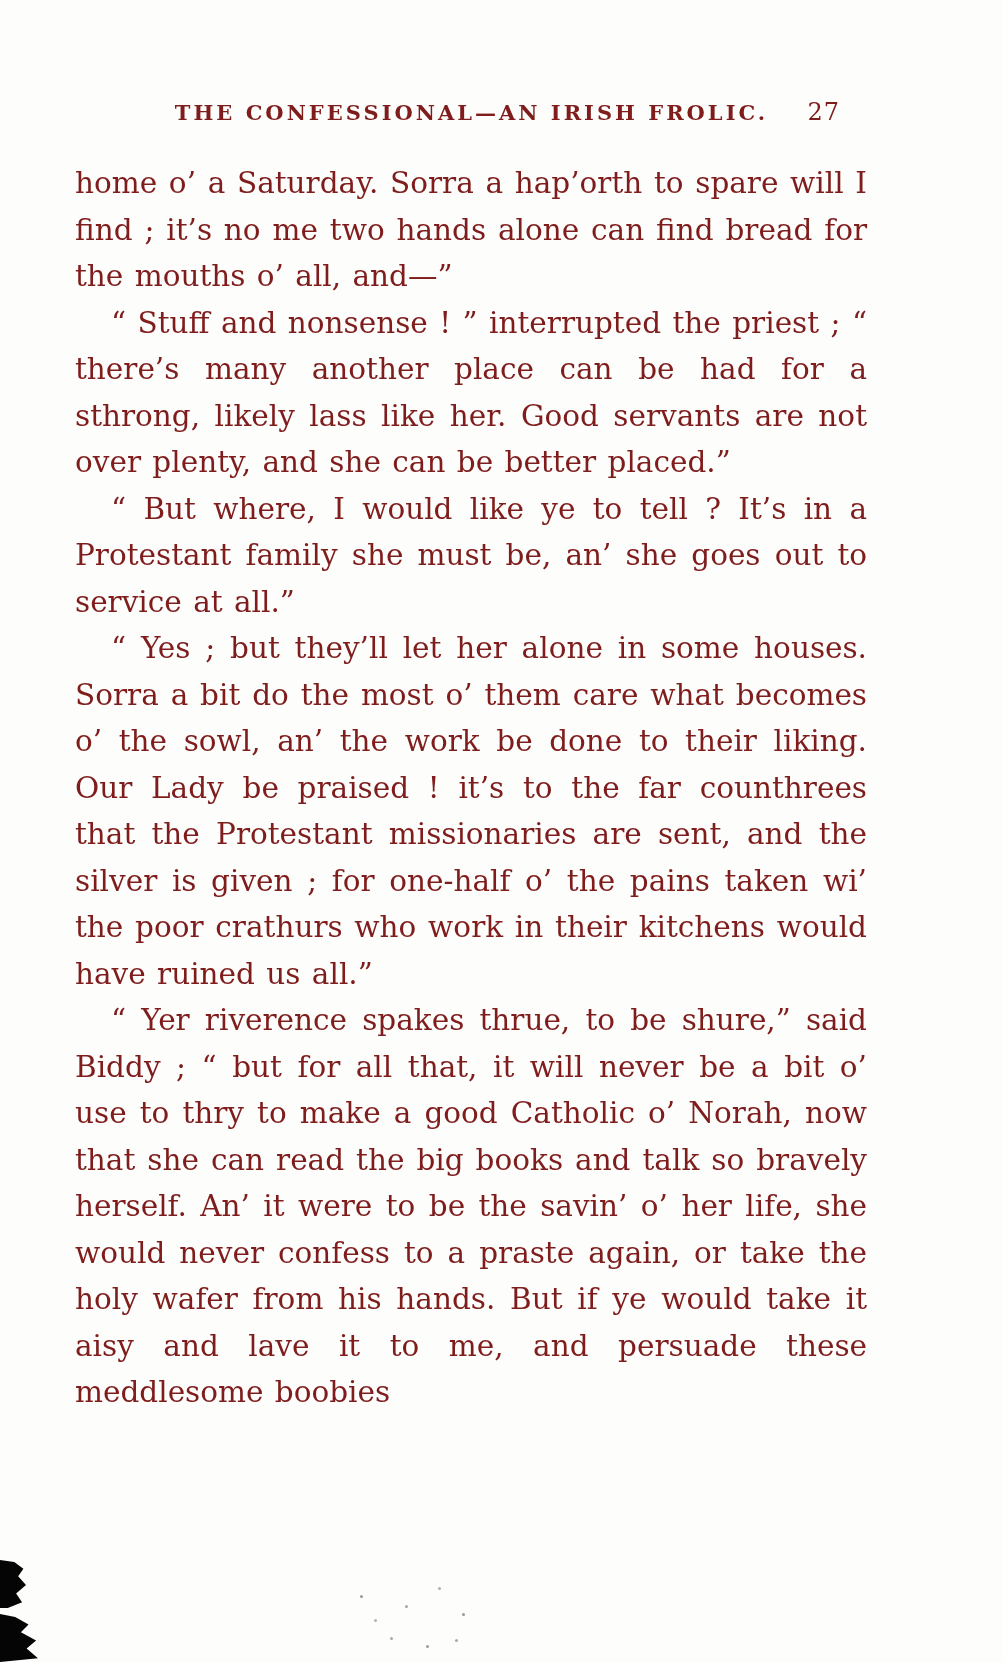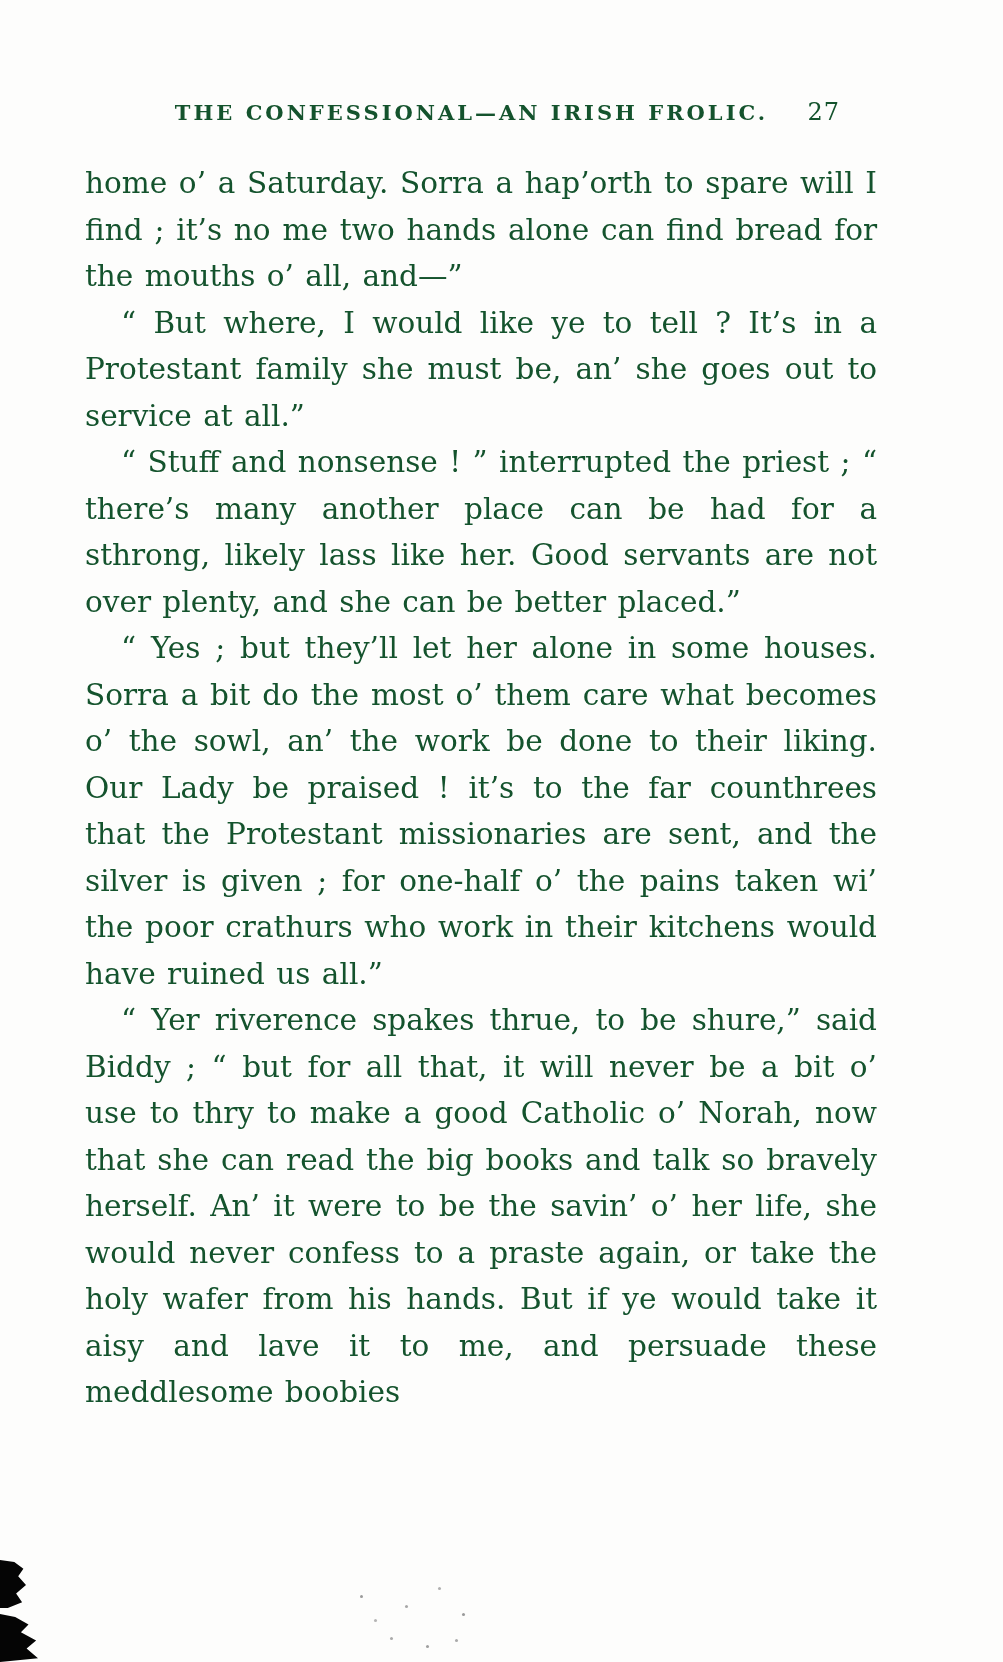--- a/index.html
+++ b/index.html
@@ -8,21 +8,21 @@
     background: #e9e9e9;
   }
   .page {
     position: relative;
     width: 1003px;
     height: 1662px;
     margin: 0 auto;
     background: #fdfdfc;
     overflow: hidden;
     font-family: "DejaVu Serif", "Liberation Serif", serif;
-    color: #14532d;
+    color: #7f1d1d;
   }
 
   
   .running-header {
     position: absolute;
     top: 100px;
     left: 85px;
     right: 85px;
     height: 34px;
   }
@@ -40,21 +40,21 @@
     right: 78px;
     top: -2px;
     font-size: 24px;
     letter-spacing: 1px;
   }
 
   
   .body-text {
     position: absolute;
     top: 160px;
-    left: 85px;
+    left: 75px;
     width: 792px;
     font-size: 29.5px;
     line-height: 46.5px;
     text-align: justify;
     text-justify: inter-word;
   }
   .body-text p {
     margin: 0;
     text-indent: 36px;
     word-spacing: 2px;
@@ -105,22 +105,22 @@
 
 <div class="page">
 
   <div class="running-header">
     <span class="header-title">THE CONFESSIONAL—AN IRISH FROLIC.</span>
     <span class="page-number">27</span>
   </div>
 
   <div class="body-text">
     <p class="para first">home o’ a Saturday.  Sorra a hap’orth to spare will I find ; it’s no me two hands alone can find bread for the mouths o’ all, and—”</p>
+    <p class="para">“ Stuff and nonsense ! ” interrupted the priest ; “ there’s many another place can be had for a sthrong, likely lass like her.  Good servants are not over plenty, and she can be better placed.”</p>
     <p class="para">“ But where, I would like ye to tell ?  It’s in a Protestant family she must be, an’ she goes out to service at all.”</p>
-    <p class="para">“ Stuff and nonsense ! ” interrupted the priest ; “ there’s many another place can be had for a sthrong, likely lass like her.  Good servants are not over plenty, and she can be better placed.”</p>
     <p class="para">“ Yes ; but they’ll let her alone in some houses.  Sorra a bit do the most o’ them care what becomes o’ the sowl, an’ the work be done to their liking.  Our Lady be praised ! it’s to the far counthrees that the Protestant missionaries are sent, and the silver is given ; for one-half o’ the pains taken wi’ the poor crathurs who work in their kitchens would have ruined us all.”</p>
     <p class="para">“ Yer riverence spakes thrue, to be shure,” said Biddy ; “ but for all that, it will never be a bit o’ use to thry to make a good Catholic o’ Norah, now that she can read the big books and talk so bravely herself.  An’ it were to be the savin’ o’ her life, she would never confess to a praste again, or take the holy wafer from his hands.  But if ye would take it aisy and lave it to me, and persuade these meddlesome boobies</p>
   </div>
 
   <div class="ink-blot-top"></div>
   <div class="ink-blot-bottom"></div>
   <div class="speckles"></div>
 
 </div>
 

